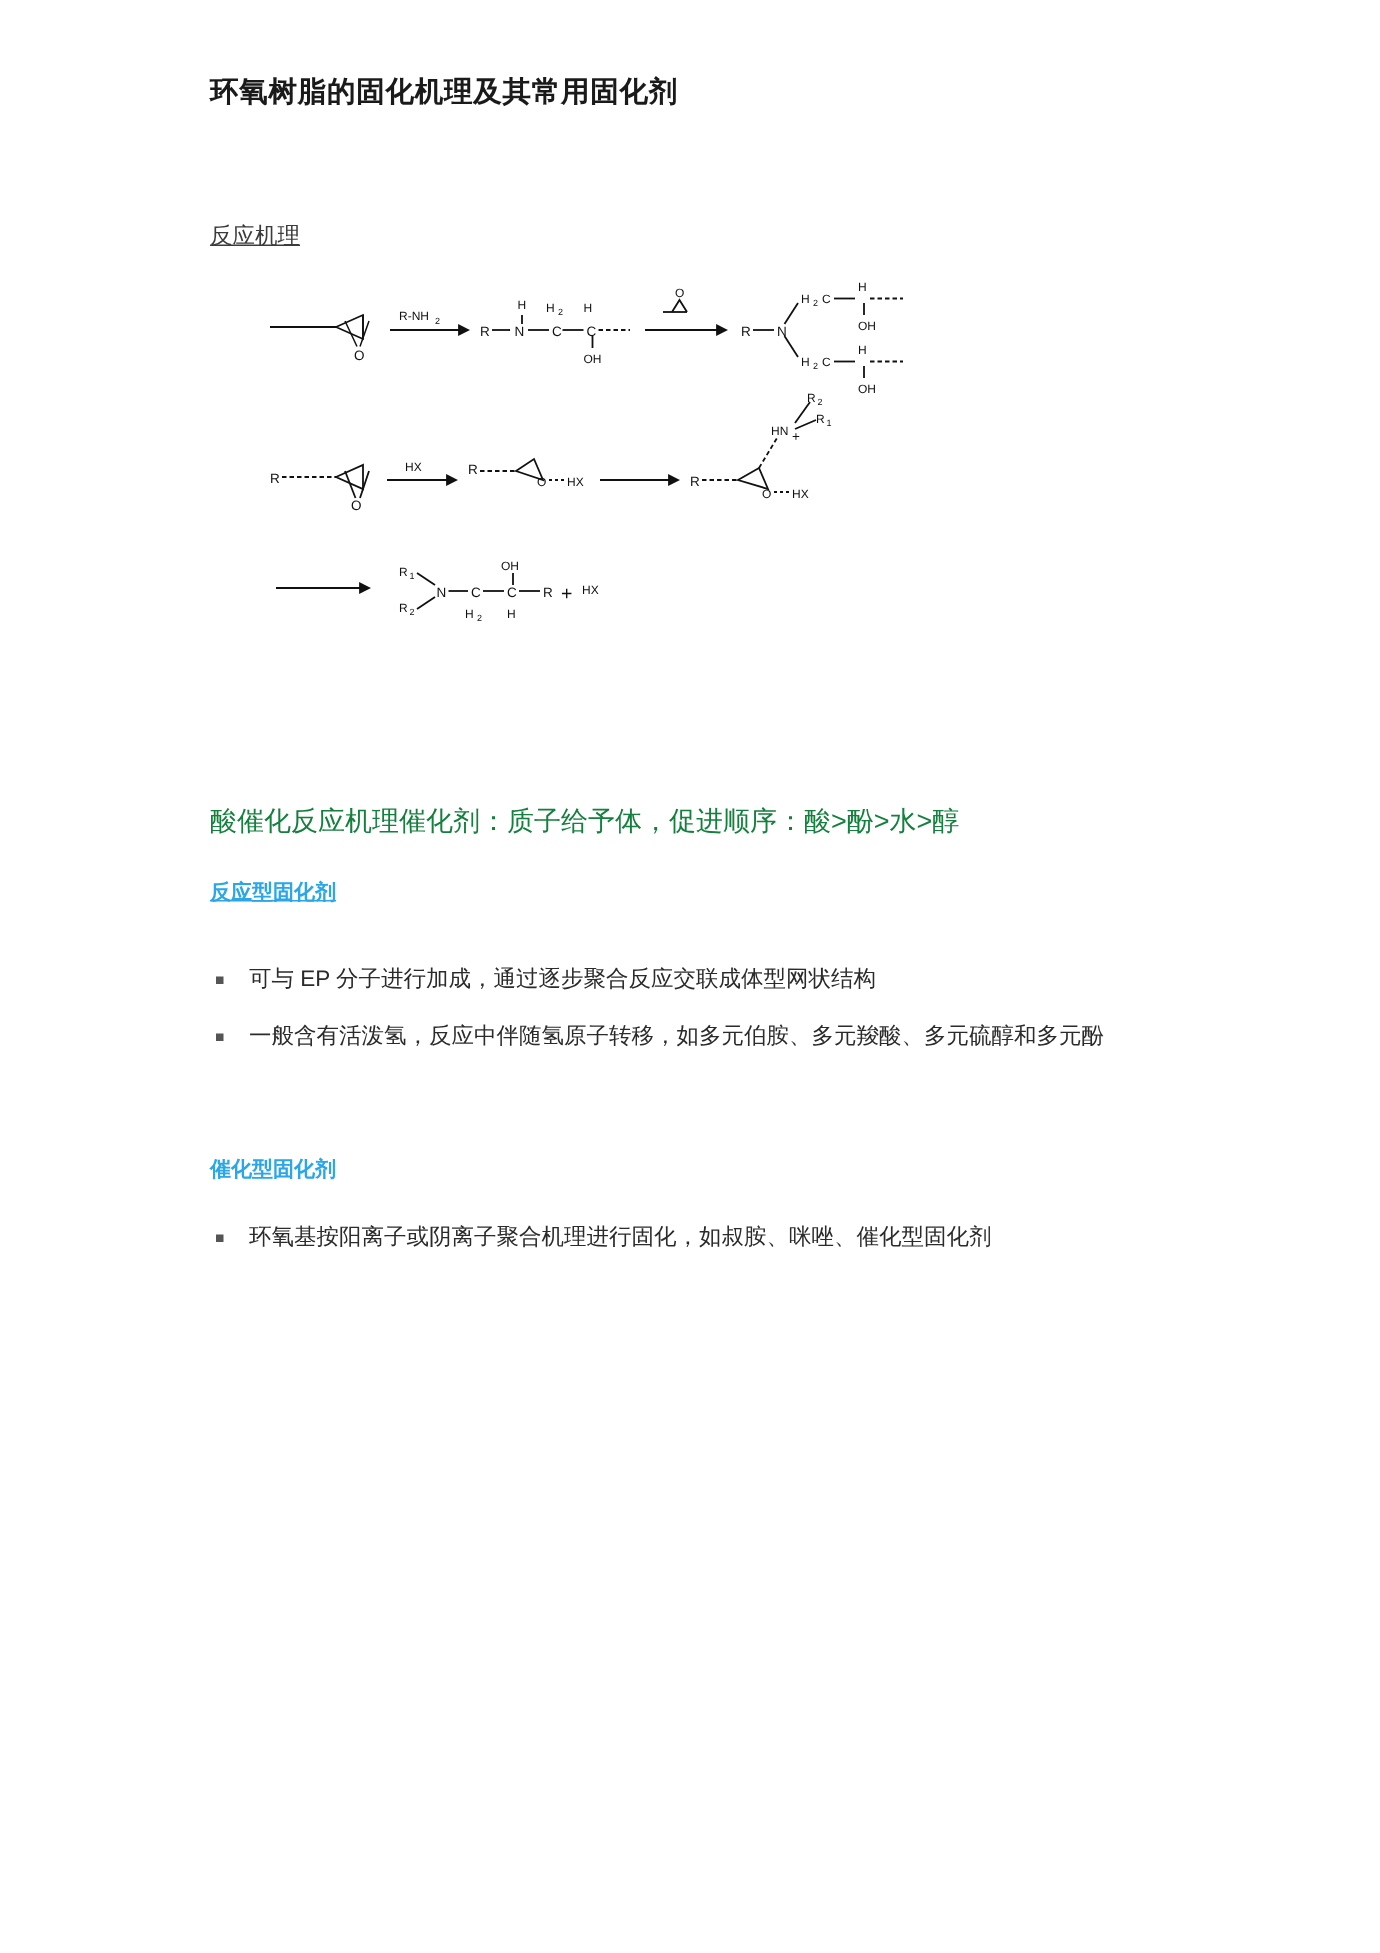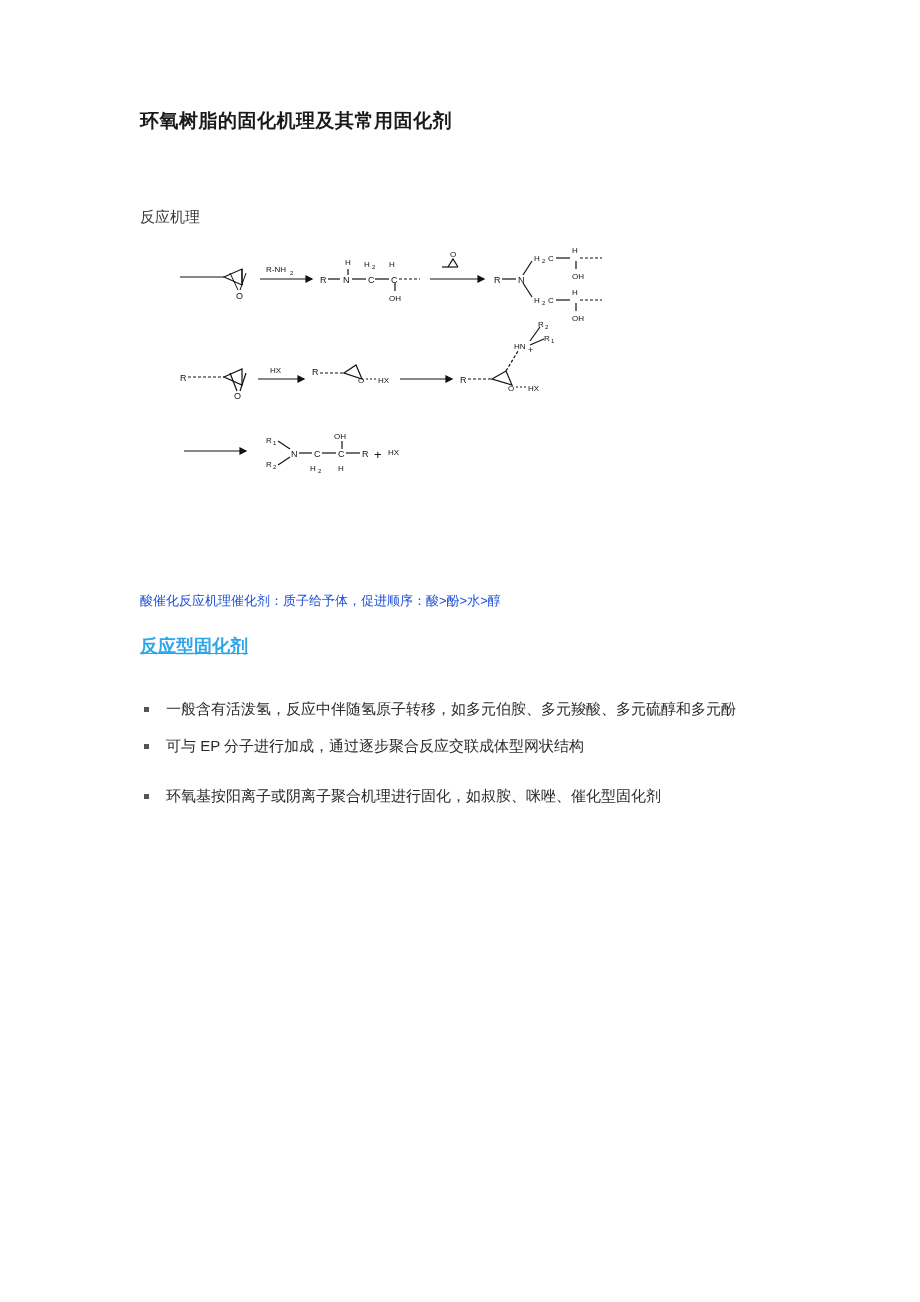--- a/index.html
+++ b/index.html
@@ -21,47 +21,48 @@
     height: 1302px;
     box-sizing: border-box;
     padding: 0 140px;
   }
   .doc-title {
     font-size: 19px;
     font-weight: bold;
     color: #1a1a1a;
     letter-spacing: 0.5px;
     margin: 0;
-    padding-top: 108px;
+    padding-top: 49px;
     line-height: 1.4;
   }
   .section-label {
     font-size: 15px;
     color: #3b3b3b;
     margin-top: 70px;
     line-height: 1.6;
+    text-decoration: underline;
   }
   .figure-wrap {
     margin-top: 18px;
     padding-left: 22px;
   }
   .figure-caption {
-    font-size: 13px;
-    color: #1d4ed8;
+    font-size: 18px;
+    color: #15803d;
     margin-top: 78px;
     line-height: 1.8;
   }
   .section-heading {
     font-size: 15px;
     color: #3b3b3b;
     margin-top: 72px;
     line-height: 1.6;
   }
   .sub-heading {
-    font-size: 18px;
+    font-size: 14px;
     font-weight: bold;
     color: #2ba6e8;
     margin-top: 20px;
     line-height: 1.6;
   }
   .sub-heading.underlined {
     text-decoration: underline;
   }
   .sub-heading.spaced {
     margin-top: 62px;
@@ -233,22 +234,23 @@
       </g>
     </svg>
   </div>
 
   <div class="figure-caption">酸催化反应机理催化剂：质子给予体，促进顺序：酸&gt;酚&gt;水&gt;醇</div>
 
 
   <div class="sub-heading underlined">反应型固化剂</div>
 
   <ul class="bullets">
+    <li>可与 EP 分子进行加成，通过逐步聚合反应交联成体型网状结构</li>
     <li>一般含有活泼氢，反应中伴随氢原子转移，如多元伯胺、多元羧酸、多元硫醇和多元酚</li>
-    <li>可与 EP 分子进行加成，通过逐步聚合反应交联成体型网状结构</li>
   </ul>
 
+  <div class="sub-heading spaced">催化型固化剂</div>
 
   <ul class="bullets tight">
     <li>环氧基按阳离子或阴离子聚合机理进行固化，如叔胺、咪唑、催化型固化剂</li>
   </ul>
 
 </div>
 
 </body></html>

